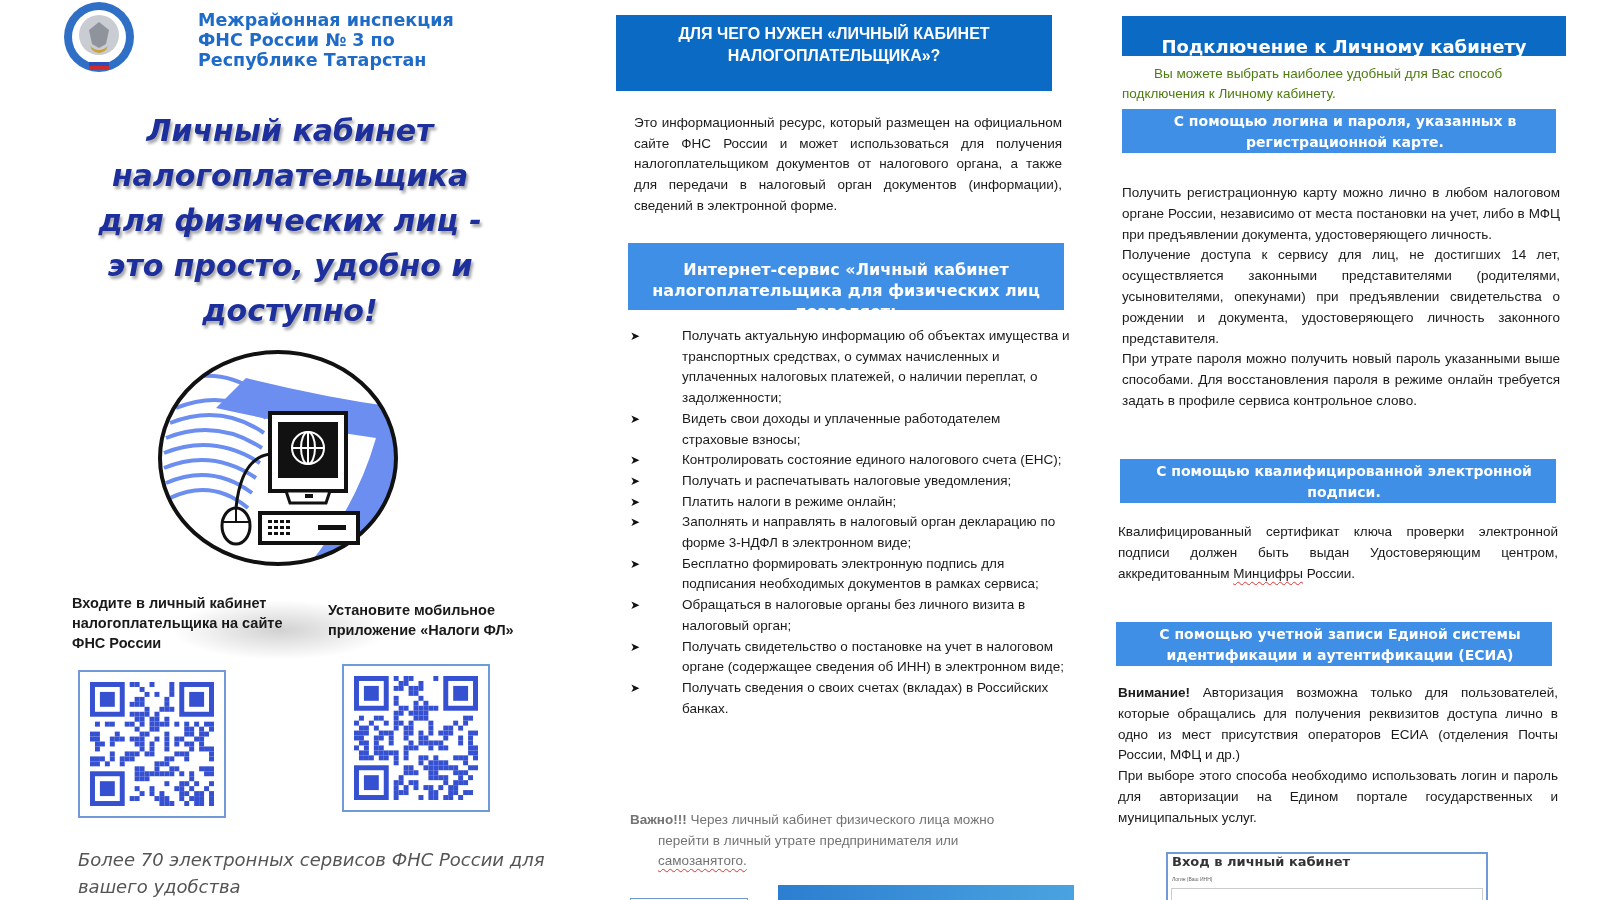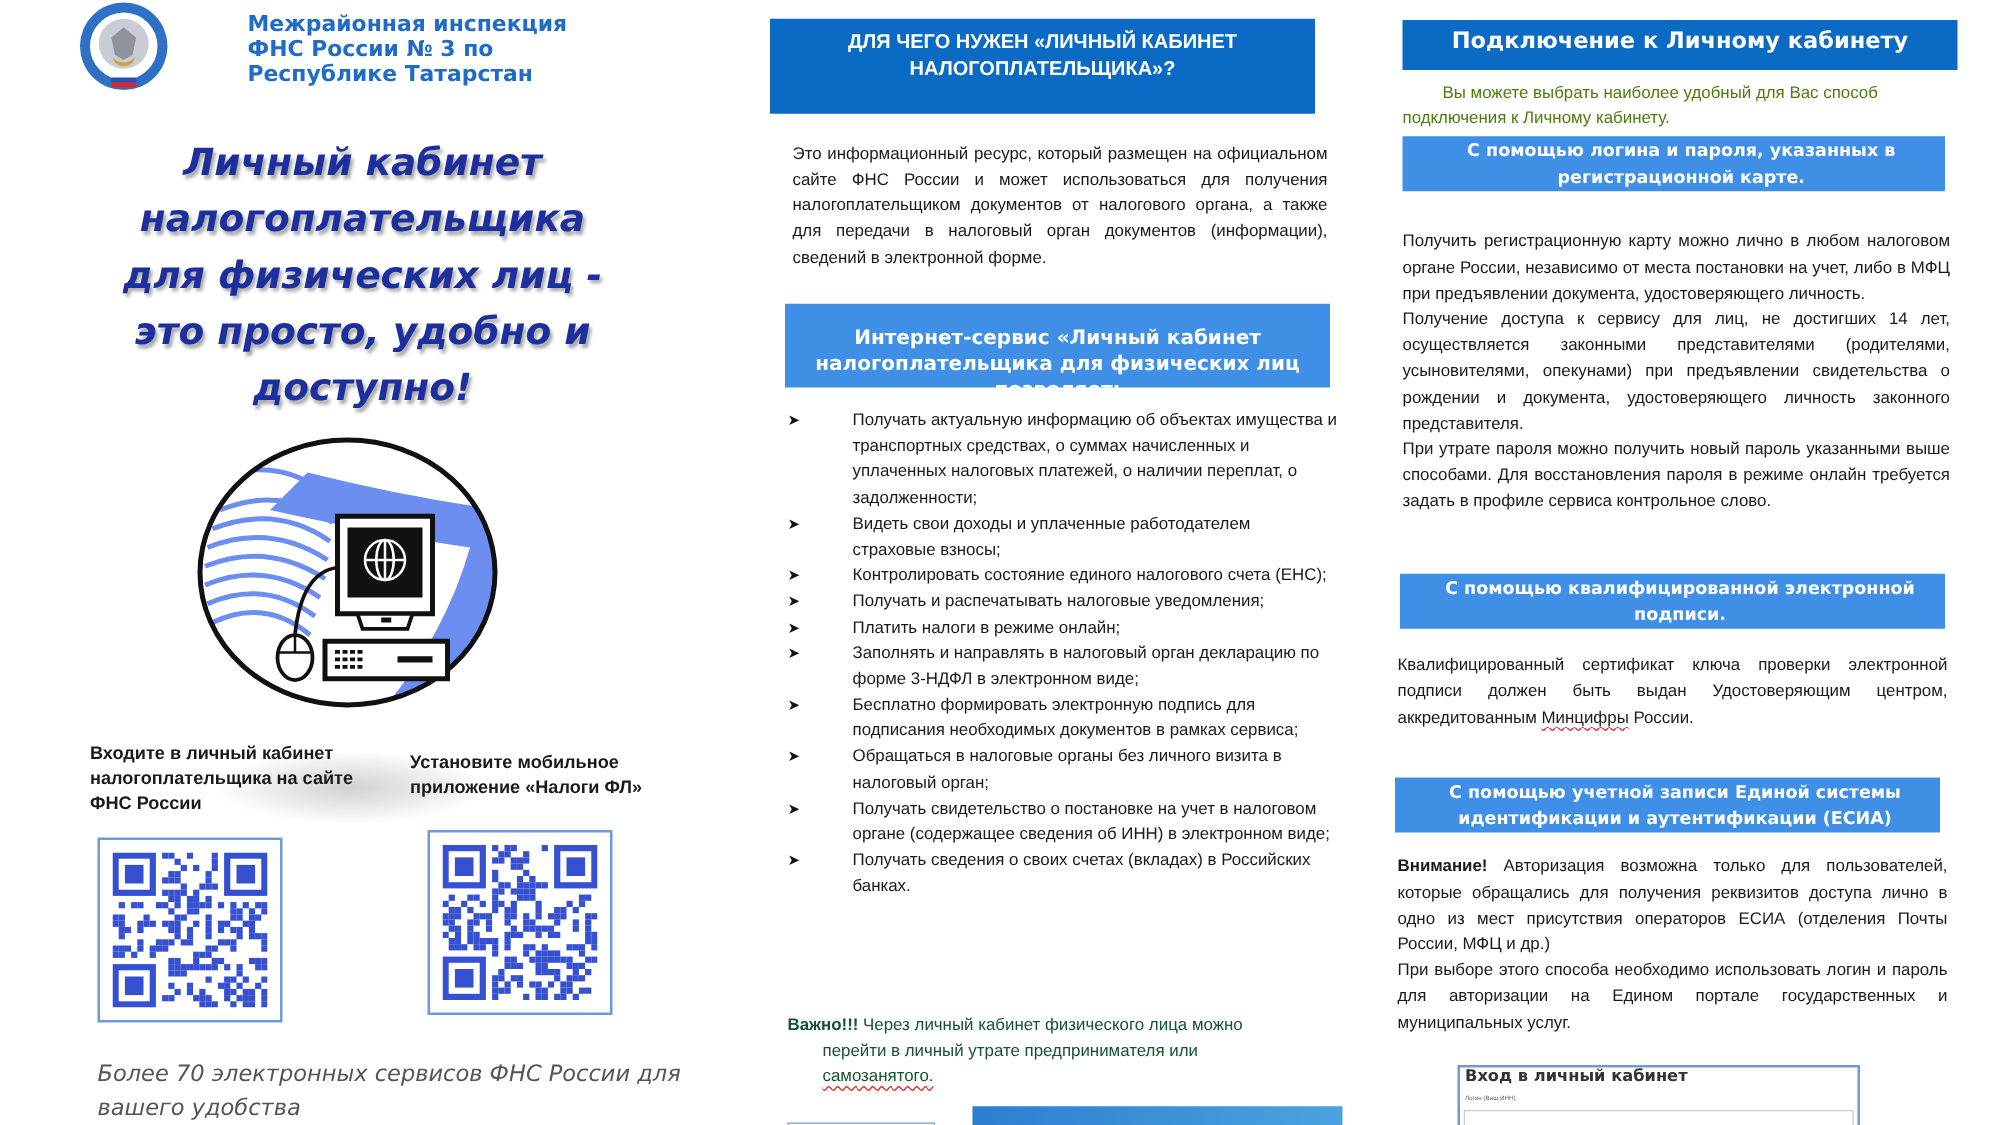--- a/index.html
+++ b/index.html
@@ -33,30 +33,30 @@
   .p2-banner { left: 616px; top: 15px; width: 436px; height: 76px; font-size: 16px; line-height: 22px; padding-top: 8px; }
   .p2-intro { position: absolute; left: 634px; top: 113px; width: 428px;
     font-size: 13.5px; line-height: 20.7px; text-align: justify; color: #1a1a1a; }
   .banner-light { position: absolute; background: #3f8fe6; color: #fff; text-align: center; font-weight: bold;
     font-family: "DejaVu Sans", sans-serif; }
   .p2-sub-banner { left: 628px; top: 243px; width: 436px; height: 67px; font-size: 16px; line-height: 21px; padding-top: 16px; }
   .features { position: absolute; left: 630px; top: 326px; width: 440px; list-style: none; }
   .features li { position: relative; padding-left: 52px; font-size: 13.5px; line-height: 20.7px; color: #1a1a1a; }
   .features li .arrow { position: absolute; left: 0; top: 0; font-size: 12px; color: #111; }
   .important { position: absolute; left: 630px; top: 810px; width: 434px; font-size: 13.5px; line-height: 20.7px;
-    text-align: justify; color: #14532d; }
+    text-align: justify; color: #737373; }
   .important .indent-lines { display: block; padding-left: 28px; }
   .important b { font-weight: bold; }
   .spell { text-decoration: underline wavy #e03030; text-decoration-thickness: 1px; text-underline-offset: 3px; }
   .p2-bottom-box { position: absolute; left: 630px; top: 898px; width: 118px; height: 4px; border: 1px solid #6e9bd8; }
   .p2-bottom-image { position: absolute; left: 778px; top: 885px; width: 296px; height: 20px;
     background: linear-gradient(90deg, #2c7ed0, #4aa3e0); }
 
   
-  .p3-banner { left: 1122px; top: 16px; width: 444px; height: 40px; font-size: 18px; line-height: 30px; padding-top: 2px;
+  .p3-banner { left: 1122px; top: 16px; width: 444px; height: 40px; font-size: 18px; line-height: 30px; padding-top: 16px;
     font-family: "DejaVu Sans", sans-serif; }
   .p3-intro { position: absolute; left: 1122px; top: 64px; width: 444px; font-size: 13.5px; line-height: 20px; color: #4d7c0f; }
   .p3-intro .first { padding-left: 32px; display: block; }
   .m-banner { font-size: 14px; line-height: 21px; padding-top: 2px; padding-left: 12px; }
   .m1 { left: 1122px; top: 109px; width: 434px; height: 44px; }
   .m2 { left: 1120px; top: 459px; width: 436px; height: 44px; }
   .m3 { left: 1116px; top: 622px; width: 436px; height: 44px; }
   .p3-text { position: absolute; font-size: 13.5px; line-height: 20.8px; text-align: justify; color: #1a1a1a; }
   .t1 { left: 1122px; top: 183px; width: 438px; }
   .t2 { left: 1118px; top: 522px; width: 440px; }

